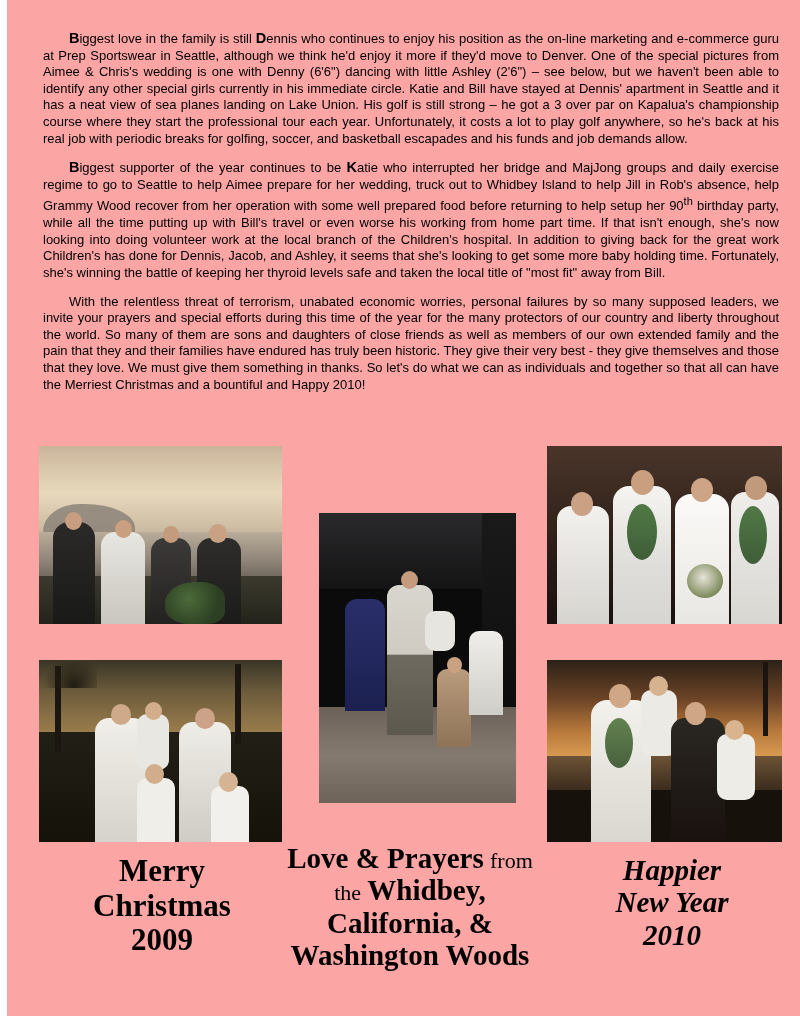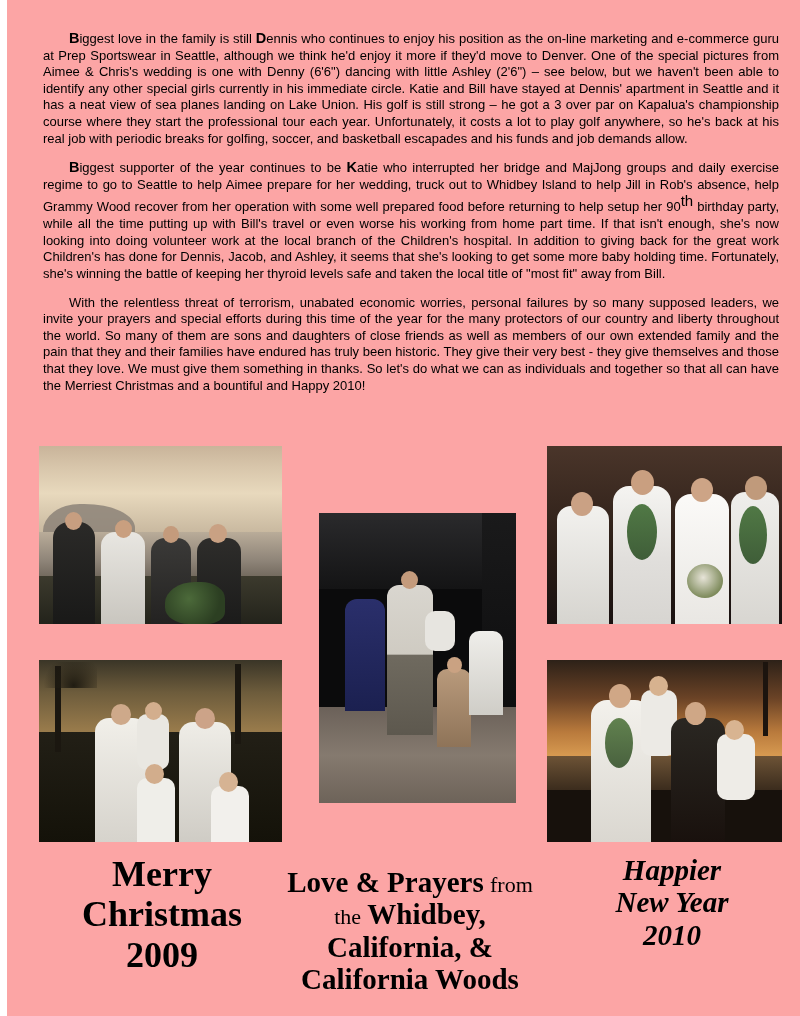--- a/index.html
+++ b/index.html
@@ -39,21 +39,21 @@
   }
   p.para .indent {
     display: inline-block;
     width: 26px;
   }
   .dropcap {
     font-weight: bold;
     font-size: 14.5px;
   }
   sup {
-    font-size: 15px;
+    font-size: 11px;
     vertical-align: super;
   }
 
   
   .photo {
     position: absolute;
     background: #111;
     overflow: hidden;
   }
   .photo .sky, .photo .layer {
@@ -156,24 +156,24 @@
   .caption {
     position: absolute;
     font-family: "Liberation Serif", serif;
     font-weight: bold;
     color: #000;
     text-align: center;
     line-height: 1.12;
   }
   #caption-merry-christmas {
     left: 30px; top: 854px; width: 250px;
-    font-size: 36px;
+    font-size: 31px;
   }
   #caption-love-prayers {
-    left: 258px; top: 866px; width: 290px;
+    left: 258px; top: 842px; width: 290px;
     font-size: 25px;
   }
   #caption-love-prayers .big { font-size: 29px; }
   #caption-love-prayers .small { font-size: 22px; font-weight: normal; }
   #caption-happier-new-year {
     left: 540px; top: 854px; width: 250px;
     font-size: 29px;
   }
 </style>
 </head>
@@ -271,20 +271,20 @@
   </div>
 
   <div class="caption" id="caption-merry-christmas" style="white-space:pre-line;">Merry
 Christmas
 2009</div>
 
   <div class="caption" id="caption-love-prayers">
     <div><span class="big">Love &amp; Prayers</span> <span class="small">from</span></div>
     <div><span class="small">the</span> <span class="big">Whidbey,</span></div>
     <div class="big">California, &amp;</div>
-    <div class="big">California Woods</div>
+    <div class="big">Washington Woods</div>
   </div>
 
   <div class="caption" id="caption-happier-new-year" style="white-space:pre-line;font-style:italic;">Happier
 New Year
 2010</div>
 
 </div>
 
 </body></html>

